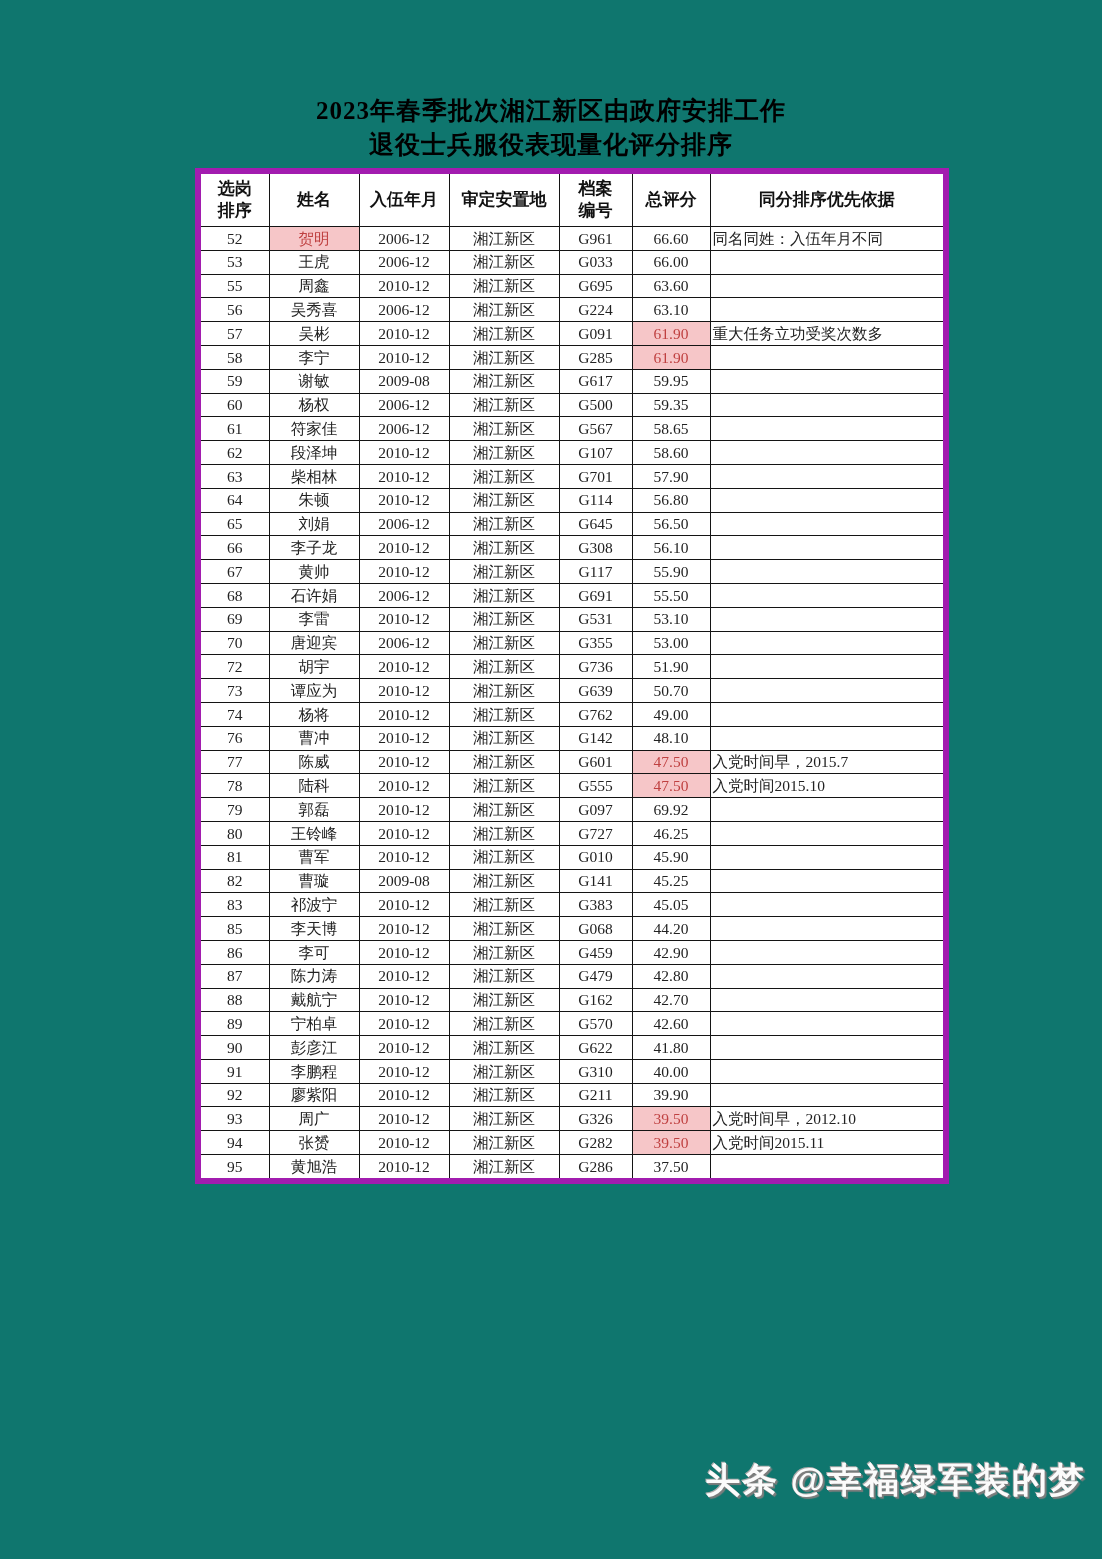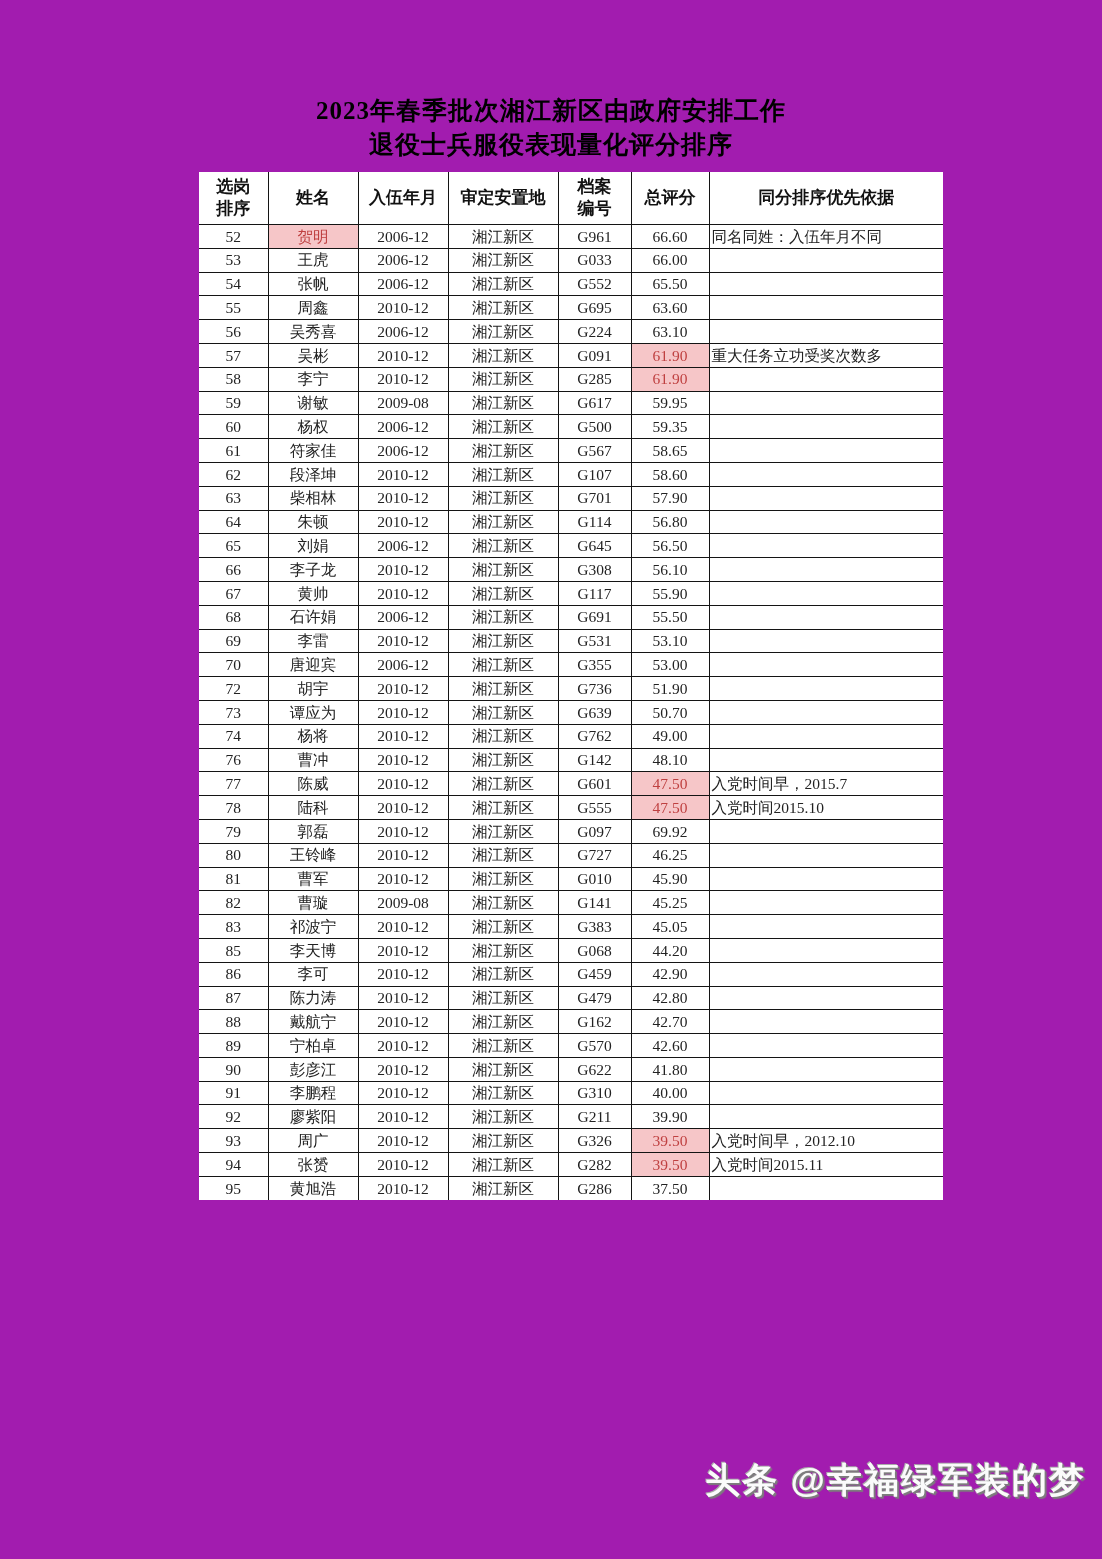--- a/index.html
+++ b/index.html
@@ -5,41 +5,41 @@
   html, body { margin: 0; padding: 0; }
   body {
     width: 1102px; height: 1559px;
     background: #ffffff;
     font-family: "Liberation Serif", "DejaVu Serif", serif;
     color: #1c1c1c;
   }
   .page {
     position: relative;
     width: 1102px; height: 1559px;
-    background: #a21caf;
+    background: #0f766e;
     overflow: hidden;
   }
   .title-block {
     position: absolute;
     top: 94px; left: 0; width: 1102px;
     text-align: center;
     font-weight: bold;
     color: #000000;
     font-size: 25px;
     line-height: 34px;
     letter-spacing: 1px;
   }
   table.score-table {
     position: absolute;
     left: 195px; top: 168px;
     width: 748px;
     border-collapse: collapse;
     table-layout: fixed;
     background: #ffffff;
-    border: 4px solid #a21caf;
+    border: 6px solid #a21caf;
   }
   .score-table th, .score-table td {
     border: 1.5px solid #141414;
     overflow: hidden;
     white-space: nowrap;
     vertical-align: middle;
     padding: 0 2px;
   }
   .score-table th {
     height: 52px;
@@ -123,29 +123,20 @@
         <tr>
       <td>53</td>
       <td>王虎</td>
       <td>2006-12</td>
       <td>湘江新区</td>
       <td>G033</td>
       <td>66.00</td>
       <td class="remark-cell"></td>
     </tr>
         <tr>
-      <td>54</td>
-      <td>张帆</td>
-      <td>2006-12</td>
-      <td>湘江新区</td>
-      <td>G552</td>
-      <td>65.50</td>
-      <td class="remark-cell"></td>
-    </tr>
-        <tr>
       <td>55</td>
       <td>周鑫</td>
       <td>2010-12</td>
       <td>湘江新区</td>
       <td>G695</td>
       <td>63.60</td>
       <td class="remark-cell"></td>
     </tr>
         <tr>
       <td>56</td>

